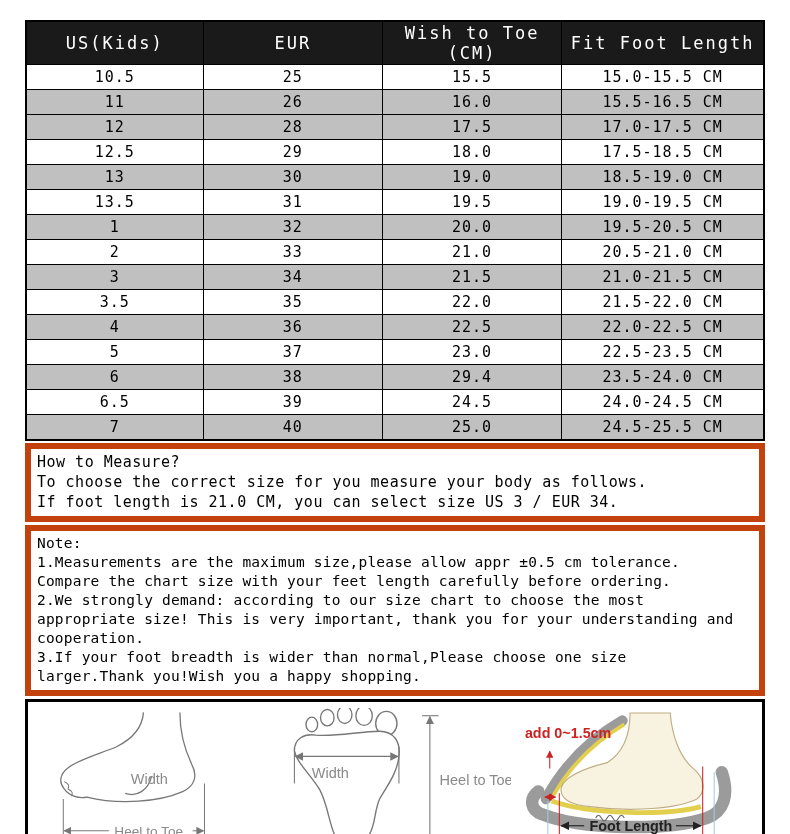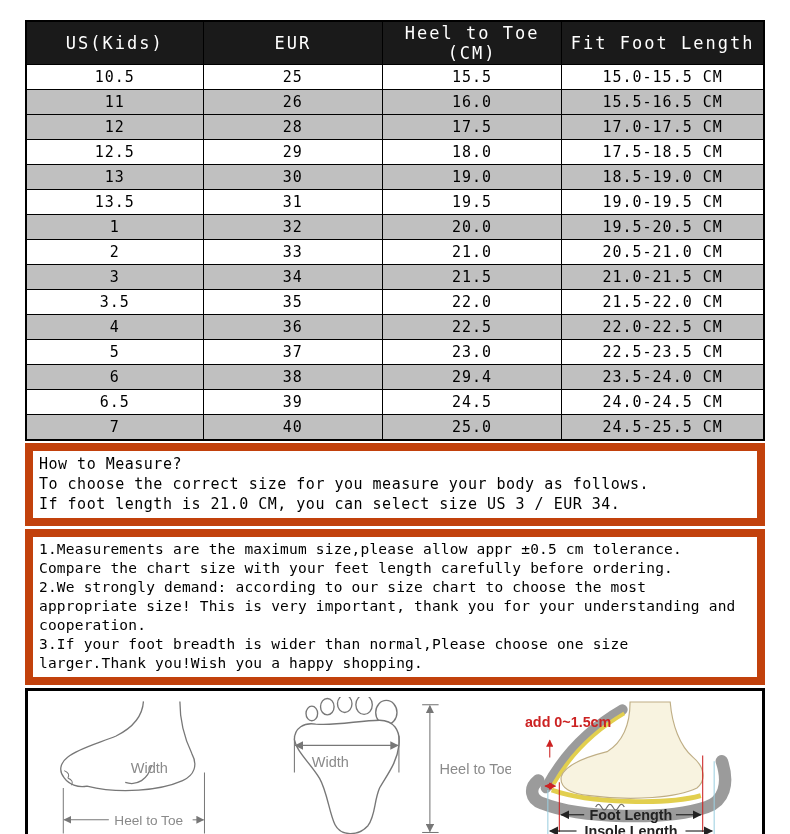--- a/index.html
+++ b/index.html
@@ -20,21 +20,21 @@
     border:1px solid #000;
   }
   table.size-table td{
     text-align:center;font-size:15px;letter-spacing:1px;height:22px;
     border:1px solid #000;background:#fff;
   }
   table.size-table tr.alt td{background:#c0c0c0;}
   col.c1{width:24%;} col.c2{width:24.3%;} col.c3{width:24.3%;} col.c4{width:27.4%;}
 
   
-  .box{border:8px solid #c2410c;padding:3px 20px 4px 6px;background:#fff;}
+  .box{border:6px solid #c2410c;padding:3px 20px 4px 6px;background:#fff;}
   .measure-box{margin-top:2px;}
   .measure-box .tline{font-size:15px;line-height:20px;letter-spacing:0.5px;white-space:nowrap;}
   .note-box{margin-top:3px;}
   .note-box .tline{font-size:14.5px;line-height:19px;letter-spacing:0.2px;}
 
   
   .diagram-box{border:3px solid #000;margin-top:3px;padding:6px 0 4px 0;height:176px;box-sizing:content-box;}
   .diagram-row{display:flex;align-items:flex-start;padding-left:28px;gap:12px;}
   .diagram-row svg{display:block;}
   svg text.glabel{fill:#8a8a8a;font-family:"Liberation Sans",sans-serif;}
@@ -50,21 +50,21 @@
     <colgroup>
         <col class="c1">
         <col class="c2">
         <col class="c3">
         <col class="c4">
       </colgroup>
     <thead>
       <tr>
         <th>US(Kids)</th>
         <th>EUR</th>
-        <th>Heel to Toe (CM)</th>
+        <th>Wish to Toe (CM)</th>
         <th>Fit Foot Length</th>
       </tr>
     </thead>
     <tbody>
         <tr>
           <td>10.5</td>
           <td>25</td>
           <td>15.5</td>
           <td>15.0-15.5 CM</td>
         </tr>
@@ -155,20 +155,21 @@
       </tbody>
   </table>
 
   <div class="box measure-box">
     <div class="tline">How to Measure?</div>
     <div class="tline">To choose the correct size for you measure your body as follows.</div>
     <div class="tline">If foot length is 21.0 CM, you can select size US 3 / EUR 34.</div>
   </div>
 
   <div class="box note-box">
+    <div class="tline">Note:</div>
     <div class="tline">1.Measurements are the maximum size,please allow appr ±0.5 cm tolerance. Compare the chart size with your feet length carefully before ordering.</div>
     <div class="tline">2.We strongly demand: according to our size chart to choose the most appropriate size! This is very important, thank you for your understanding and cooperation.</div>
     <div class="tline">3.If your foot breadth is wider than normal,Please choose one size larger.Thank you!Wish you a happy shopping.</div>
   </div>
 
   <div class="diagram-box">
     <div class="diagram-row">
 
       <svg width="215" height="150" viewBox="0 0 235 155">
         <defs>

